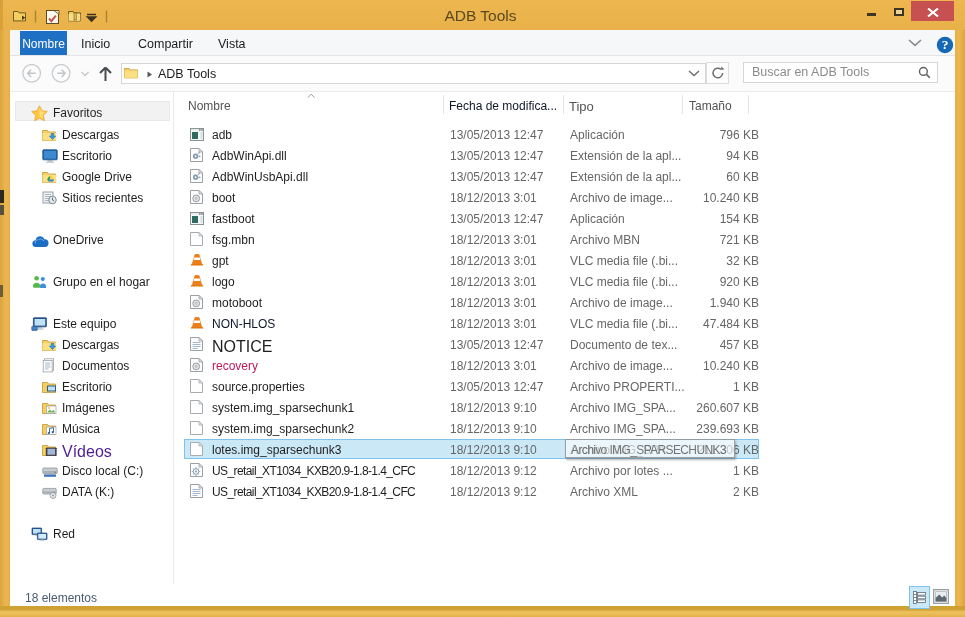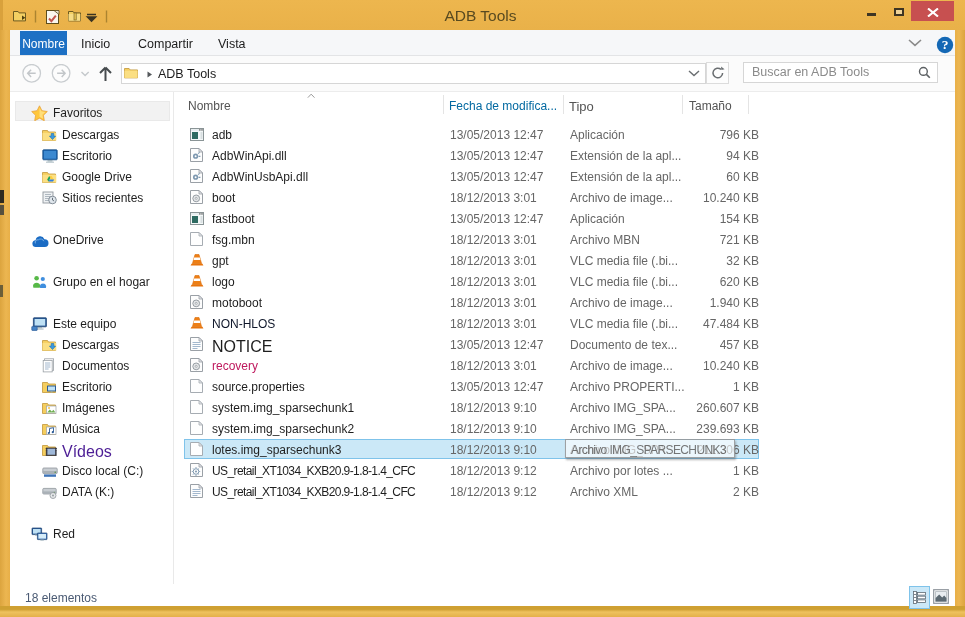--- a/index.html
+++ b/index.html
@@ -202,21 +202,21 @@
       <rect x="4" y="7.6" width="3.4" height="1" fill="#9fb2bb"></rect>
       <rect x="6.4" y="6" width="9.6" height="6.6" rx="0.5" fill="#3f74b8" stroke="#1c4373" stroke-width="0.7"></rect>
       <rect x="7.4" y="7" width="7.6" height="4.6" fill="#d5ecf9"></rect>
       <rect x="9.4" y="12.6" width="3.4" height="1" fill="#9fb2bb"></rect>
     </svg></div>
 <div class="txt" style="left:53px;top:527px;font-size:12px;color:#1e1e1e;">Red</div>
 <div class="txt" style="left:188px;top:99px;font-size:12px;color:#545454;">Nombre</div>
 <svg class="abs" style="left:307px;top:93px;" width="10" height="6" viewBox="0 0 12 6">
 <path d="M1 5 L5 0.8 L9 5" stroke="#9b9b9b" stroke-width="1.2" fill="none"></path>
   </svg>
-<div class="txt" style="left:449px;top:99px;font-size:12px;color:#0369a1;">Fecha de modifica...</div>
+<div class="txt" style="left:449px;top:99px;font-size:12px;color:#0f172a;">Fecha de modifica...</div>
 <div class="txt" style="left:569px;top:99px;font-size:13px;color:#545454;">Tipo</div>
 <div class="txt" style="left:689px;top:99px;font-size:12px;color:#545454;">Tamaño</div>
 <div class="abs" style="left:443px;top:95px;width:1px;height:19px;background:#e4e4e4;"></div>
 <div class="abs" style="left:563px;top:95px;width:1px;height:19px;background:#e4e4e4;"></div>
 <div class="abs" style="left:682px;top:95px;width:1px;height:19px;background:#e4e4e4;"></div>
 <div class="abs" style="left:748px;top:95px;width:1px;height:19px;background:#e4e4e4;"></div>
 <div class="abs" style="left:190px;top:127px;"><svg width="14" height="13" viewBox="0 0 14 13">
       <rect x="0.5" y="0.5" width="13" height="12" fill="#f4f8f8" stroke="#8a9496"></rect>
       <rect x="1" y="1" width="12" height="2" fill="#e8eef0"></rect>
       <rect x="9" y="1.2" width="1.6" height="1.4" fill="#777"></rect>
@@ -290,21 +290,21 @@
 <div class="txt" style="left:570px;top:254px;font-size:12px;color:#666;">VLC media file (.bi...</div>
 <div class="txt" style="left:609px;top:254px;width:150px;text-align:right;font-size:12px;color:#666;">32 KB</div>
 <div class="abs" style="left:190px;top:274px;"><svg width="14" height="14" viewBox="0 0 14 14">
       <path d="M5 1.5 h4 l2.6 9.2 h-9.2 Z" fill="#ee7f15" stroke="#d96c08" stroke-width="0.6"></path>
       <path d="M4.2 4.6 h5.6 l0.6 2.4 h-6.8 Z" fill="#fff"></path>
       <path d="M1.5 10.7 h11 l0.9 1.9 h-12.8 Z" fill="#e8740c"></path>
     </svg></div>
 <div class="txt" style="left:212px;top:275px;font-size:12px;color:#1e1e1e;">logo</div>
 <div class="txt" style="left:450px;top:275px;font-size:12px;color:#666;">18/12/2013 3:01</div>
 <div class="txt" style="left:570px;top:275px;font-size:12px;color:#666;">VLC media file (.bi...</div>
-<div class="txt" style="left:609px;top:275px;width:150px;text-align:right;font-size:12px;color:#666;">620 KB</div>
+<div class="txt" style="left:609px;top:275px;width:150px;text-align:right;font-size:12px;color:#666;">920 KB</div>
 <div class="abs" style="left:190px;top:295px;"><svg width="13" height="14" viewBox="0 0 13 14">
       <path d="M0.5 0.5 H9 L12.5 4 V13.5 H0.5 Z" fill="#fdfdfd" stroke="#9aa0a6"></path>
       <path d="M9 0.5 L12.5 4 H9 Z" fill="#e8eaec" stroke="#9aa0a6" stroke-width="0.8"></path>
       <circle cx="6.2" cy="8.4" r="3.4" fill="#e3e5e7" stroke="#8f969c" stroke-width="0.9"></circle>
       <circle cx="6.2" cy="8.4" r="1" fill="#fff" stroke="#8f969c" stroke-width="0.7"></circle>
     </svg></div>
 <div class="txt" style="left:212px;top:296px;font-size:12px;color:#1e1e1e;">motoboot</div>
 <div class="txt" style="left:450px;top:296px;font-size:12px;color:#666;">18/12/2013 3:01</div>
 <div class="txt" style="left:570px;top:296px;font-size:12px;color:#666;">Archivo de image...</div>
 <div class="txt" style="left:609px;top:296px;width:150px;text-align:right;font-size:12px;color:#666;">1.940 KB</div>

